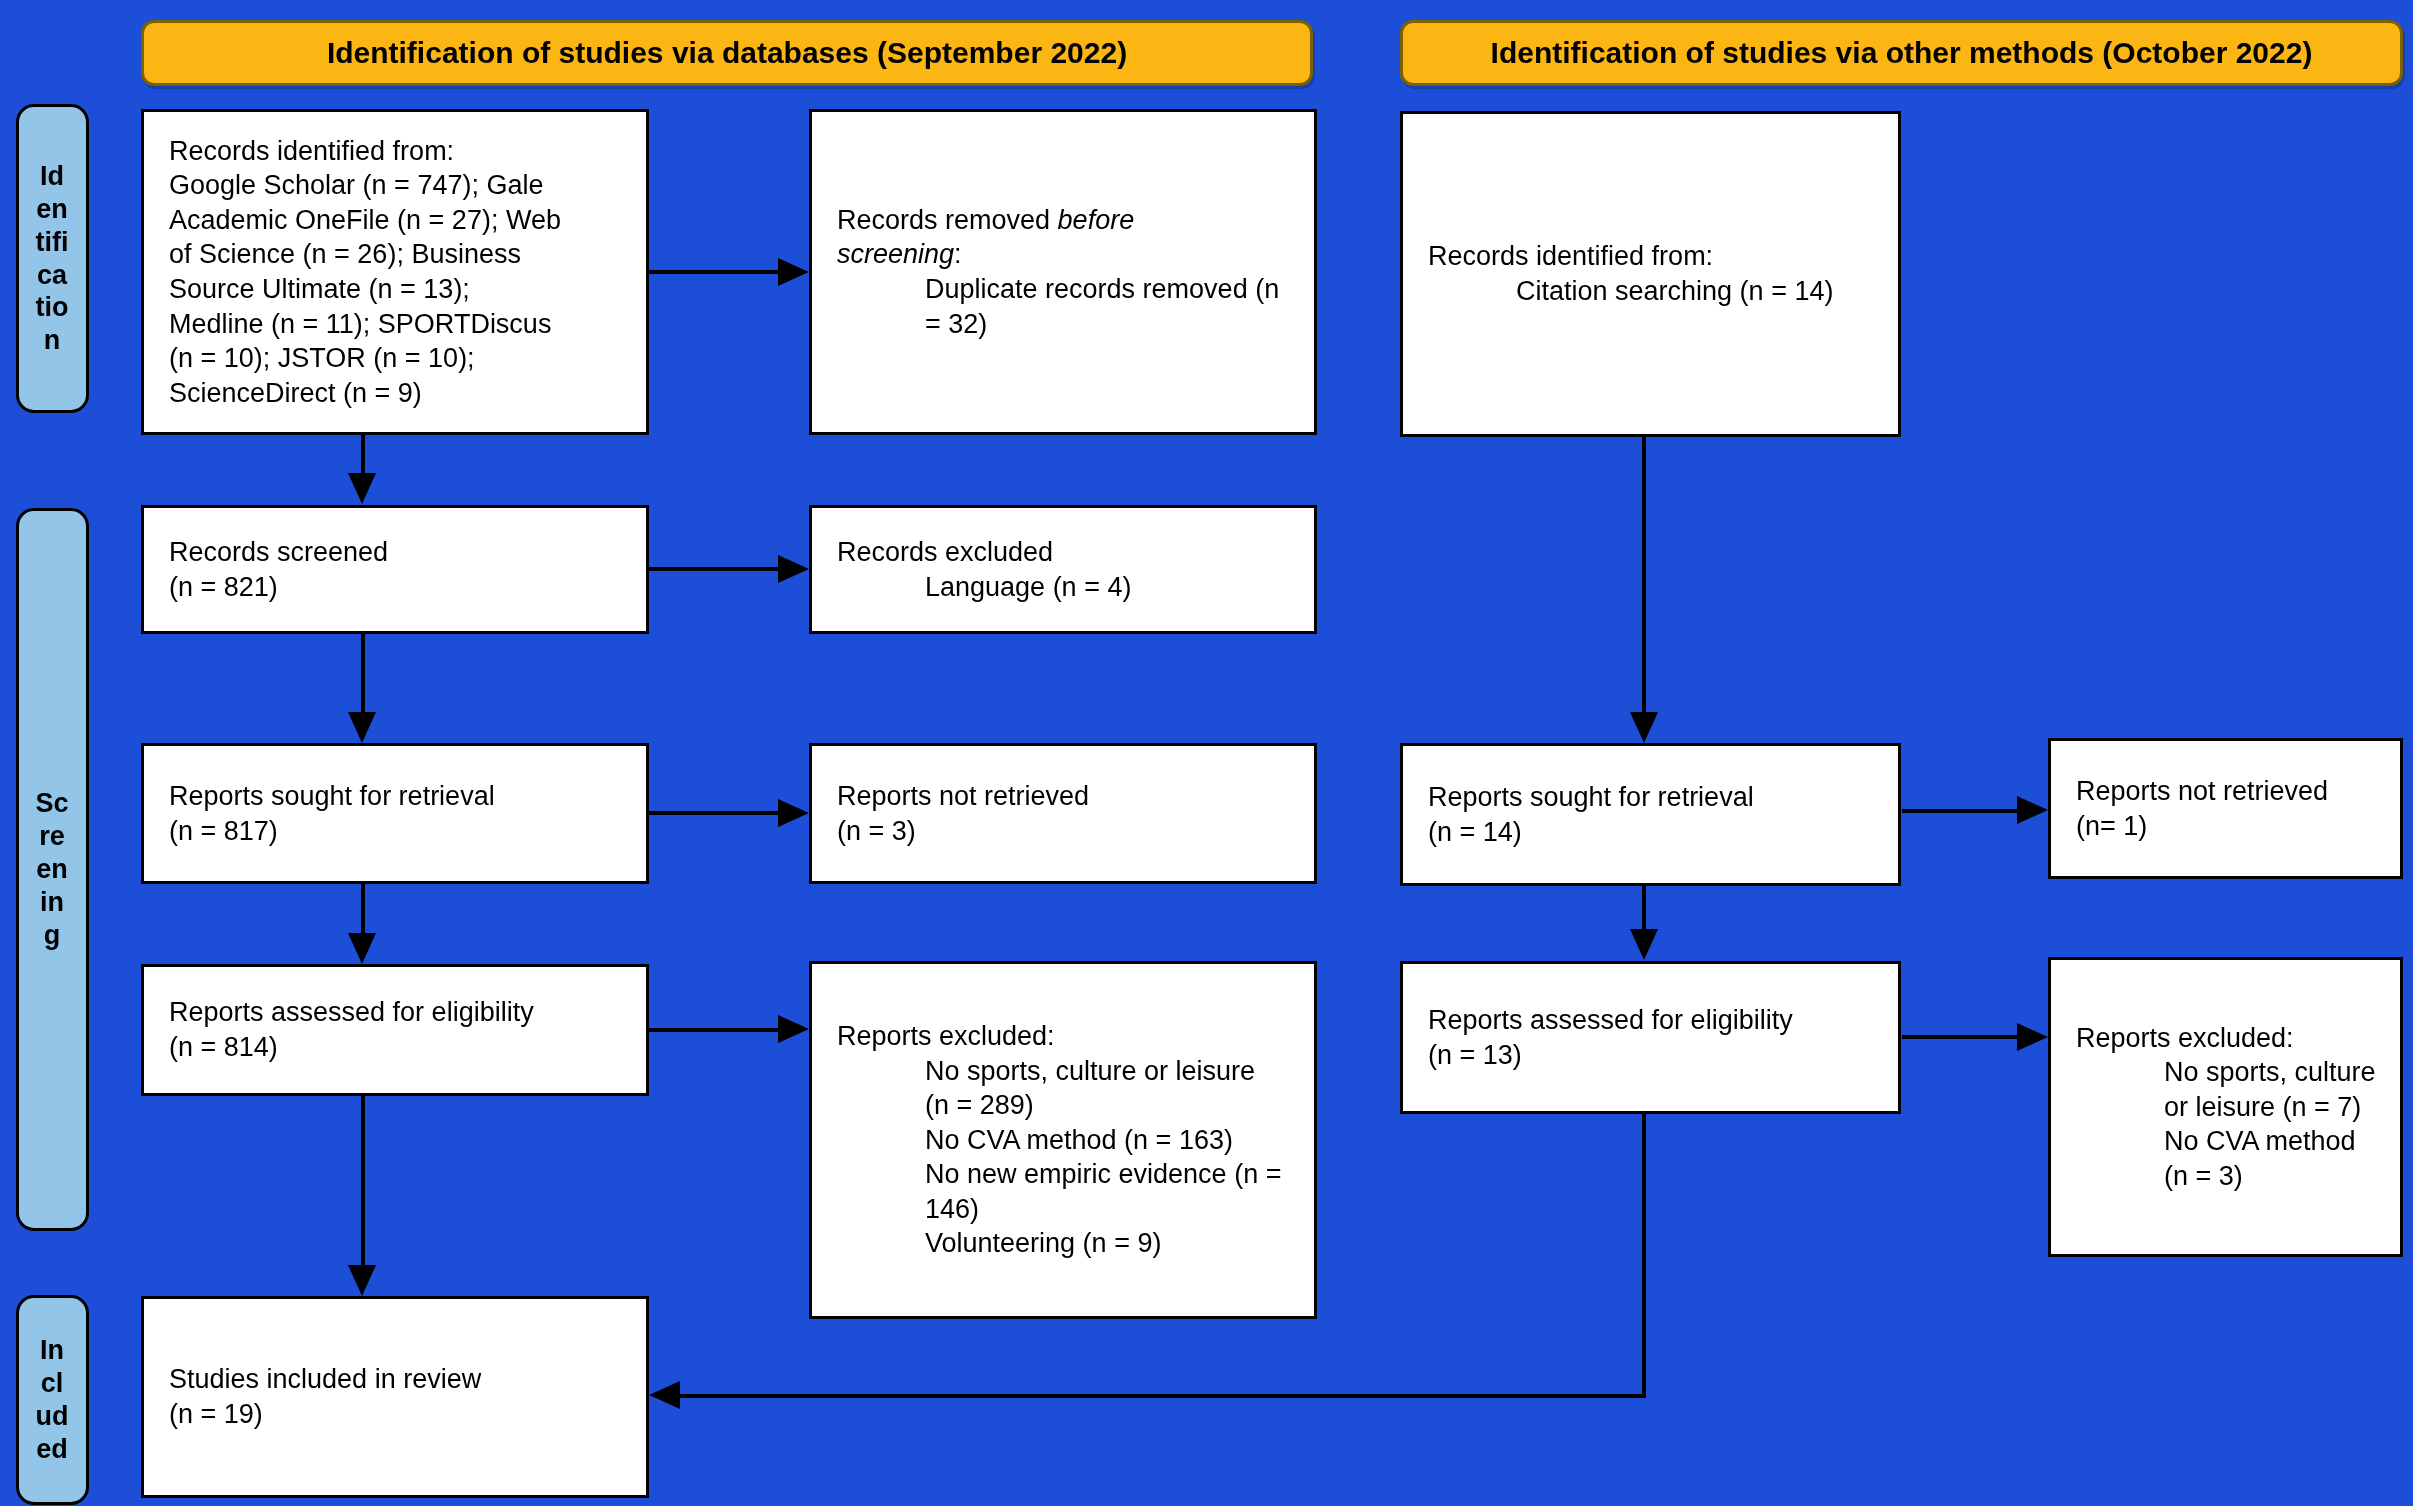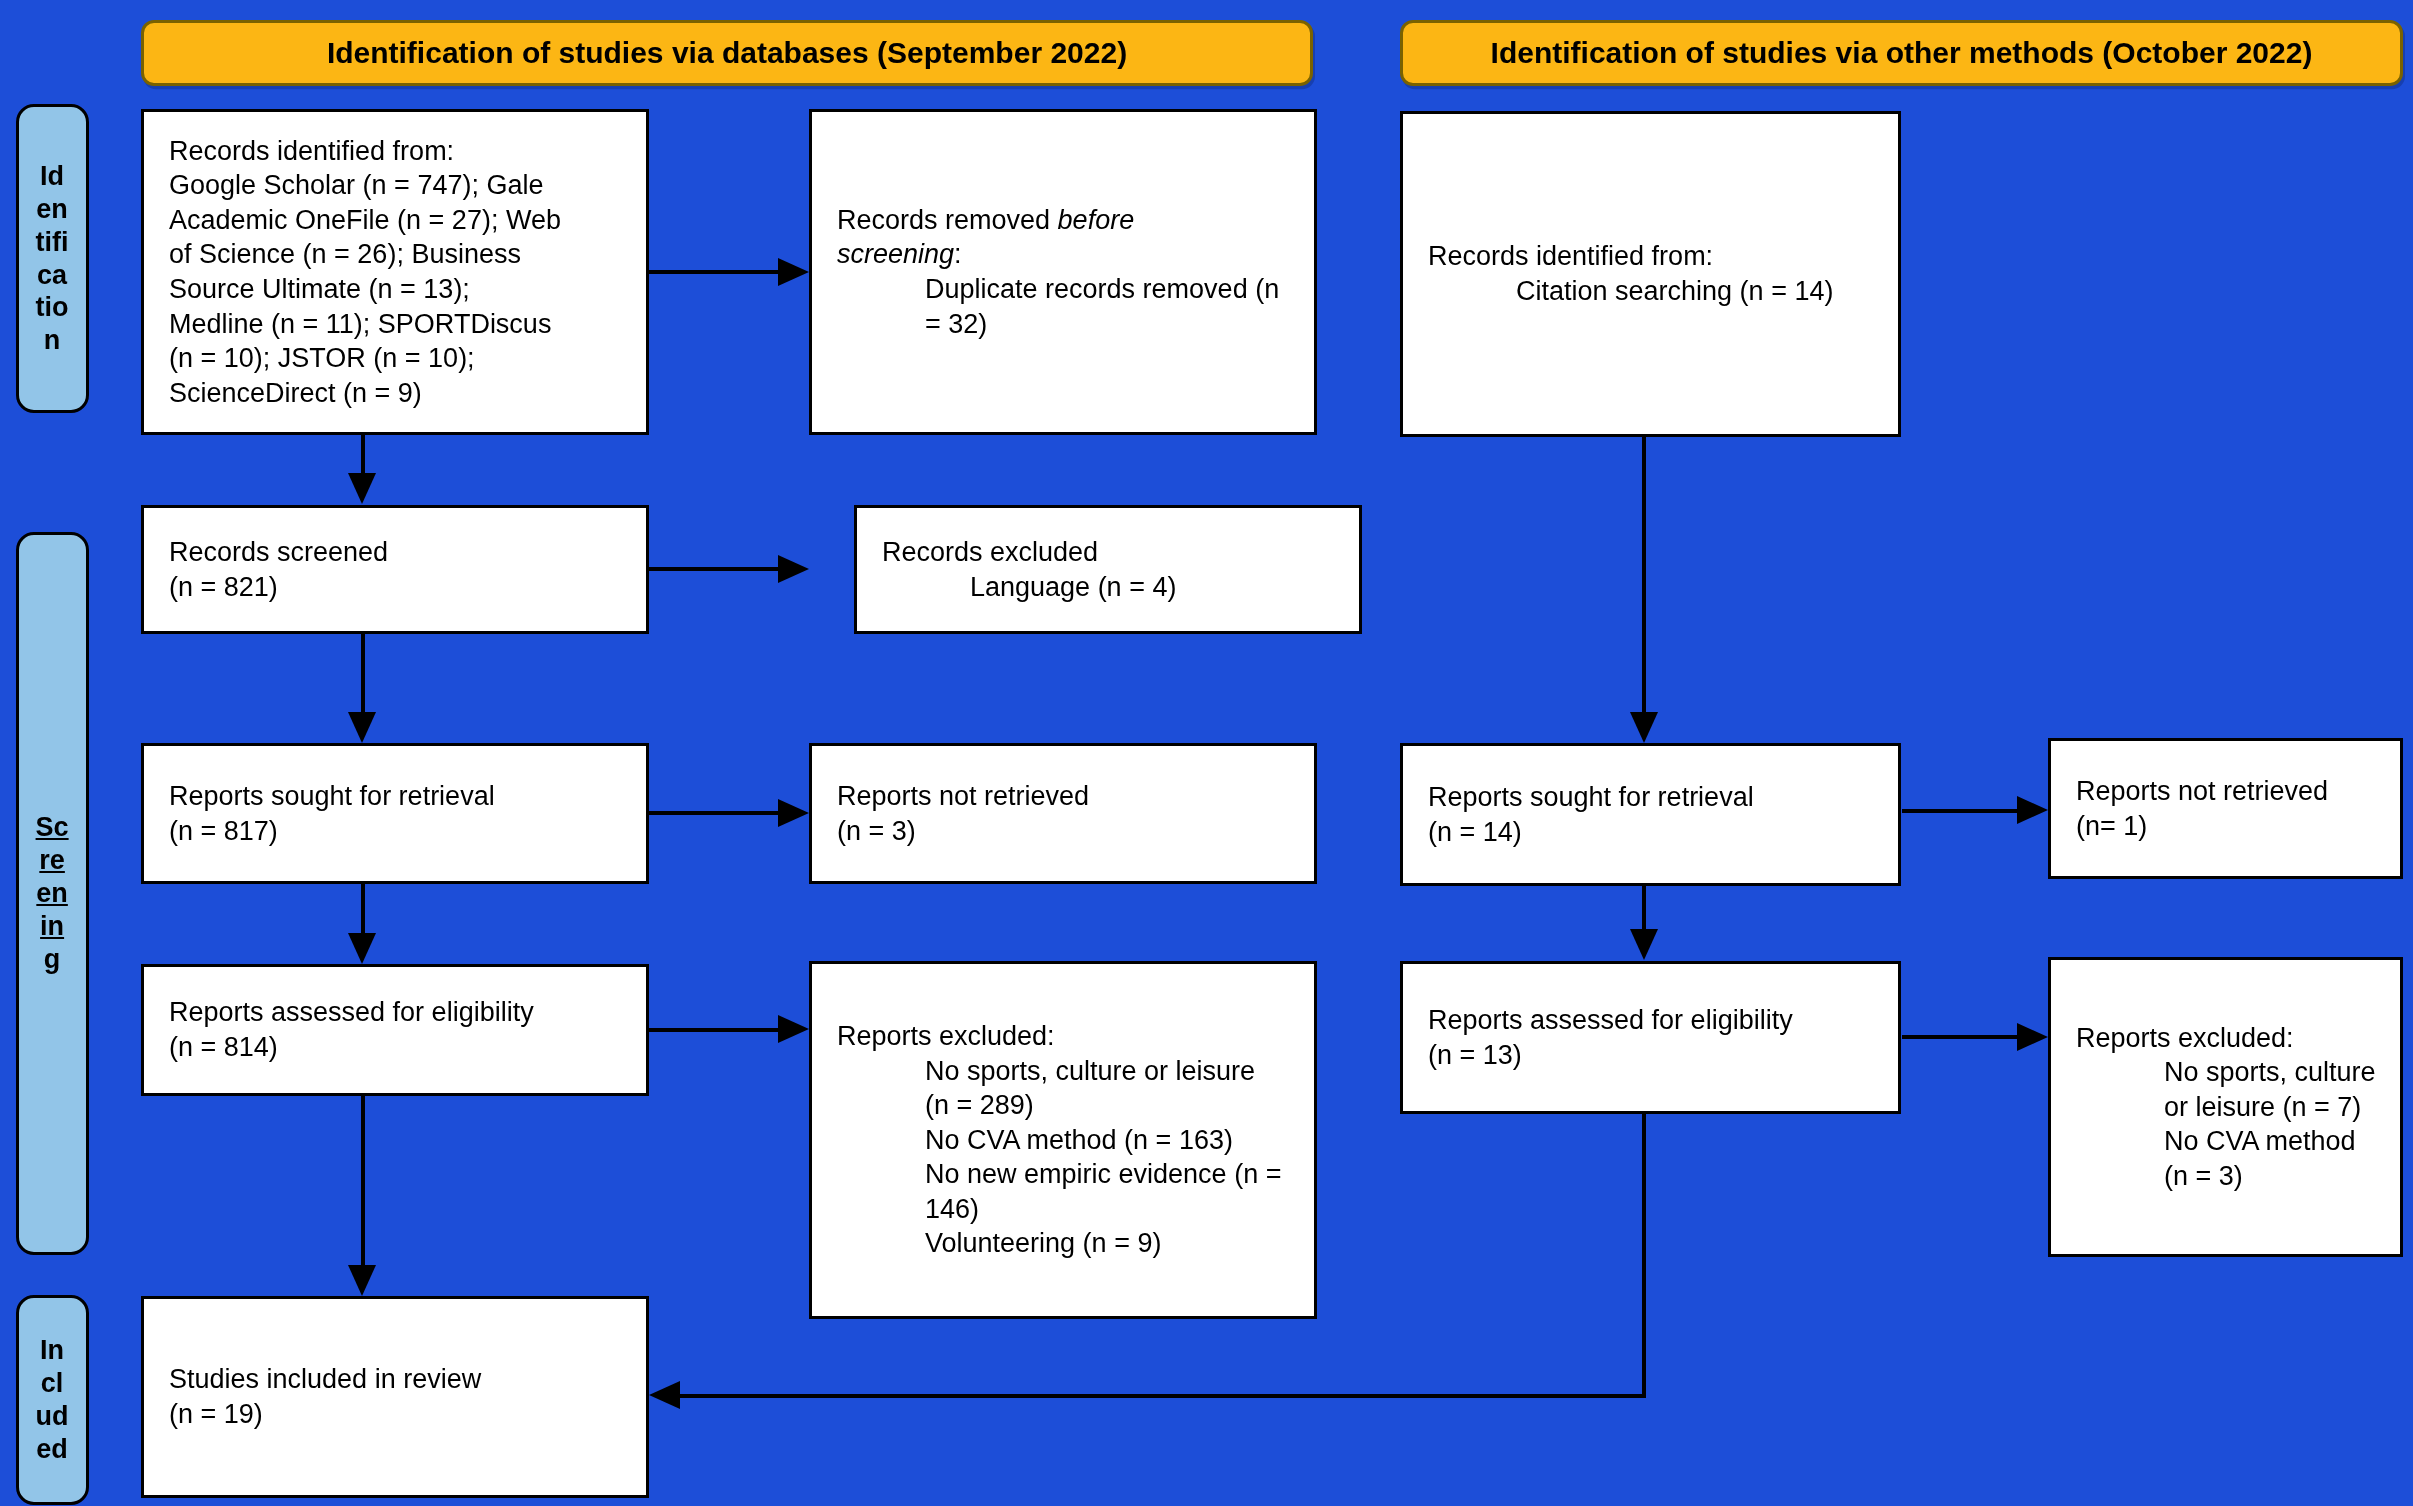--- a/index.html
+++ b/index.html
@@ -65,21 +65,21 @@
 
   <div class="banner" style="left:141px; top:19.5px; width:1172px;">Identification of studies via databases (September 2022)</div>
   <div class="banner" style="left:1400px; top:19.5px; width:1003px;">Identification of studies via other methods (October 2022)</div>
 
   <div class="sidebar-label" style="top:104px; height:309px;">Id
 en
 tifi
 ca
 tio
 n</div>
-  <div class="sidebar-label" style="top:532px; height:723px;text-decoration:underline;">Sc
+  <div class="sidebar-label" style="top:508px; height:723px;">Sc
 re
 en
 in
 g</div>
   <div class="sidebar-label" style="top:1295px; height:210px;">In
 cl
 ud
 ed</div>
 
   <div class="fbox" style="left:141px; top:109px; width:508px; height:326px;">Records identified from:
@@ -103,21 +103,21 @@
   <div class="fbox" style="left:141px; top:1296px; width:508px; height:202px;">Studies included in review
 (n = 19)</div>
 
   <div class="fbox" style="left:809px; top:109px; width:508px; height:326px;">
     <div><span>Records removed </span><span class="italic">before
 screening</span><span>:</span></div>
     <div class="indent">Duplicate records removed (n
 = 32)</div>
   </div>
 
-  <div class="fbox" style="left:854px; top:505px; width:508px; height:129px;">
+  <div class="fbox" style="left:809px; top:505px; width:508px; height:129px;">
     <div>Records excluded</div>
     <div class="indent">Language (n = 4)</div>
   </div>
 
   <div class="fbox" style="left:809px; top:743px; width:508px; height:141px;">Reports not retrieved
 (n = 3)</div>
 
   <div class="fbox" style="left:809px; top:961px; width:508px; height:358px;">
     <div>Reports excluded:</div>
     <div class="indent">No sports, culture or leisure

